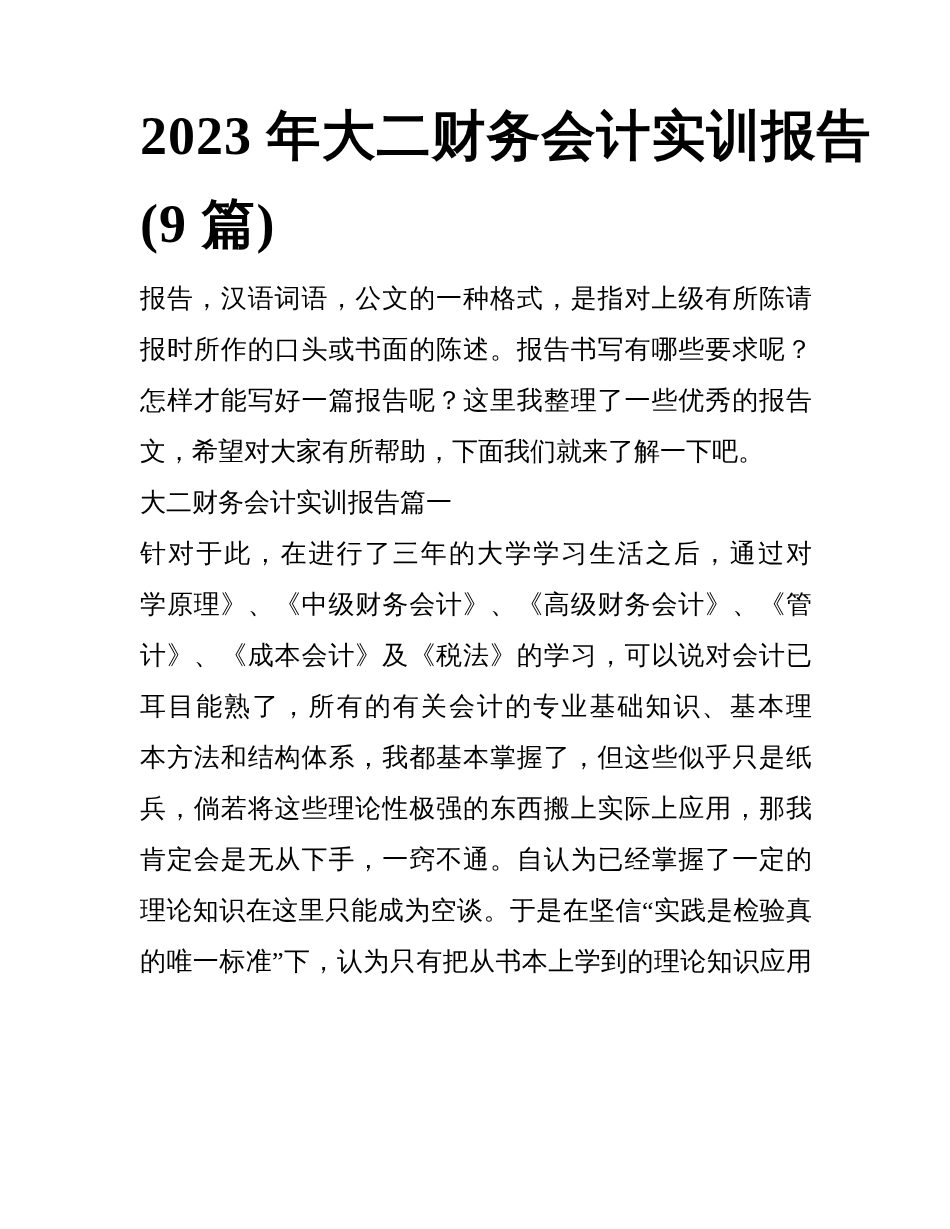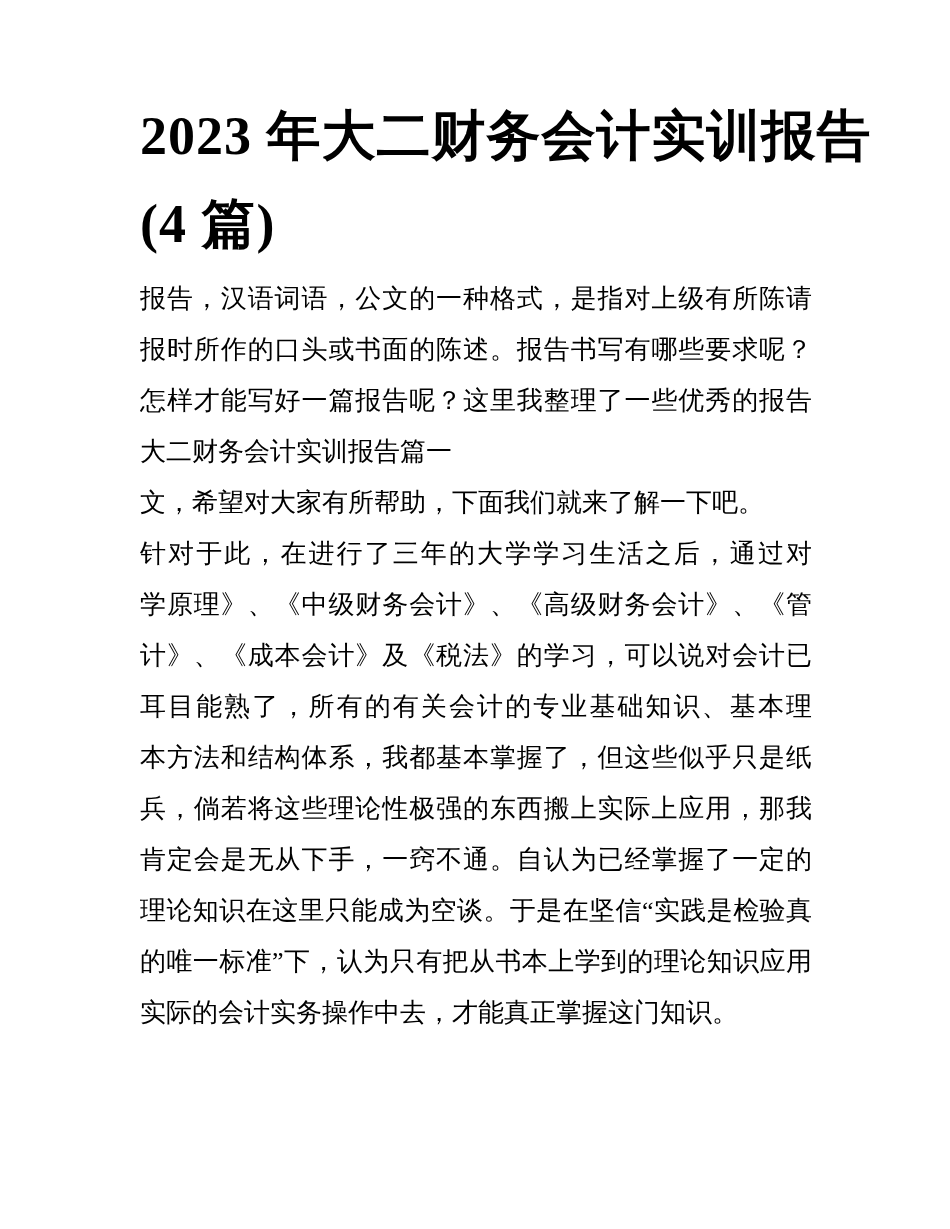--- a/index.html
+++ b/index.html
@@ -52,34 +52,33 @@
     text-align-last: left;
   }
 </style>
 </head>
 <body>
 
 <div class="page">
 
   <h1 class="doc-title" style="margin:0;">
     <div>2023 年大二财务会计实训报告</div>
-    <div>(4 篇)</div>
+    <div>(9 篇)</div>
   </h1>
 
   <div class="doc-body">
     <div class="body-line">报告，汉语词语，公文的一种格式，是指对上级有所陈请或汇</div>
     <div class="body-line">报时所作的口头或书面的陈述。报告书写有哪些要求呢？我们</div>
     <div class="body-line">怎样才能写好一篇报告呢？这里我整理了一些优秀的报告范</div>
+    <div class="body-line para-end">文，希望对大家有所帮助，下面我们就来了解一下吧。</div>
     <div class="body-line para-end">大二财务会计实训报告篇一</div>
-    <div class="body-line para-end">文，希望对大家有所帮助，下面我们就来了解一下吧。</div>
     <div class="body-line">针对于此，在进行了三年的大学学习生活之后，通过对《会计</div>
     <div class="body-line">学原理》、《中级财务会计》、《高级财务会计》、《管理会</div>
     <div class="body-line">计》、《成本会计》及《税法》的学习，可以说对会计已经是</div>
     <div class="body-line">耳目能熟了，所有的有关会计的专业基础知识、基本理论、基</div>
     <div class="body-line">本方法和结构体系，我都基本掌握了，但这些似乎只是纸上谈</div>
     <div class="body-line">兵，倘若将这些理论性极强的东西搬上实际上应用，那我想我</div>
     <div class="body-line">肯定会是无从下手，一窍不通。自认为已经掌握了一定的会计</div>
     <div class="body-line">理论知识在这里只能成为空谈。于是在坚信“实践是检验真理</div>
     <div class="body-line">的唯一标准”下，认为只有把从书本上学到的理论知识应用于</div>
-    <div class="body-line para-end">实际的会计实务操作中去，才能真正掌握这门知识。</div>
   </div>
 
 </div>
 
 </body></html>

